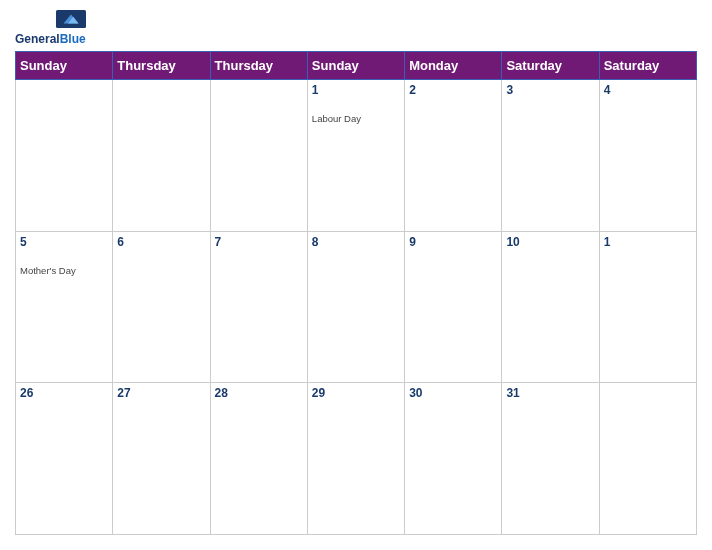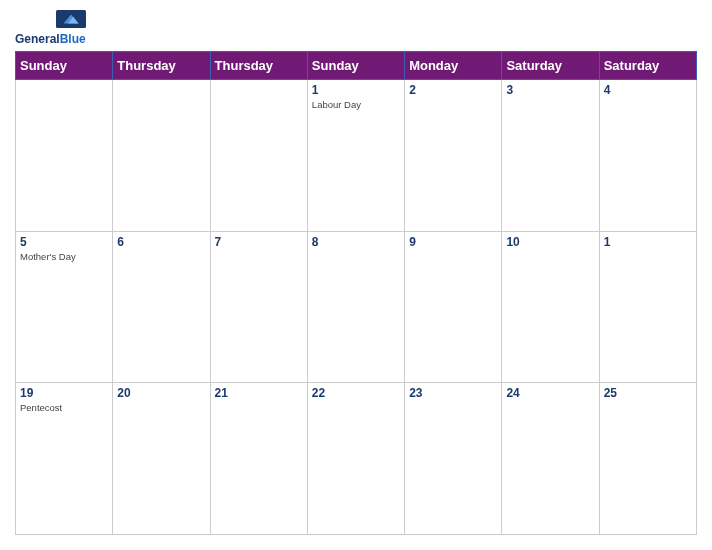--- a/index.html
+++ b/index.html
@@ -77,21 +77,21 @@
     .day-number {
       font-size: 12px;
       font-weight: bold;
       color: #1a3a6b;
       display: block;
     }
 
     .holiday-label {
       font-size: 9.5px;
       color: #444;
-      margin-top: 2px;
+      margin-top: 16px;
       display: block;
     }
 
     .empty-cell {
       background: #fff;
     }
   </style>
 </head>
 <body>
 
@@ -160,36 +160,33 @@
         </td>
         <td>
           <span class="day-number">10</span>
         </td>
         <td>
           <span class="day-number">1</span>
         </td>
       </tr>
       <tr>
         <td>
-          <span class="day-number">19</span>
-          <span class="holiday-label">Pentecost</span>
+          <span class="day-number">26</span>
         </td>
         <td>
-          <span class="day-number">20</span>
+          <span class="day-number">27</span>
         </td>
         <td>
-          <span class="day-number">21</span>
+          <span class="day-number">28</span>
         </td>
         <td>
-          <span class="day-number">22</span>
+          <span class="day-number">29</span>
         </td>
         <td>
-          <span class="day-number">23</span>
+          <span class="day-number">30</span>
         </td>
         <td>
-          <span class="day-number">24</span>
+          <span class="day-number">31</span>
         </td>
-        <td>
-          <span class="day-number">25</span>
-        </td>
+        <td class="empty-cell"></td>
       </tr>
     </tbody>
 </table>
 
 </body></html>

